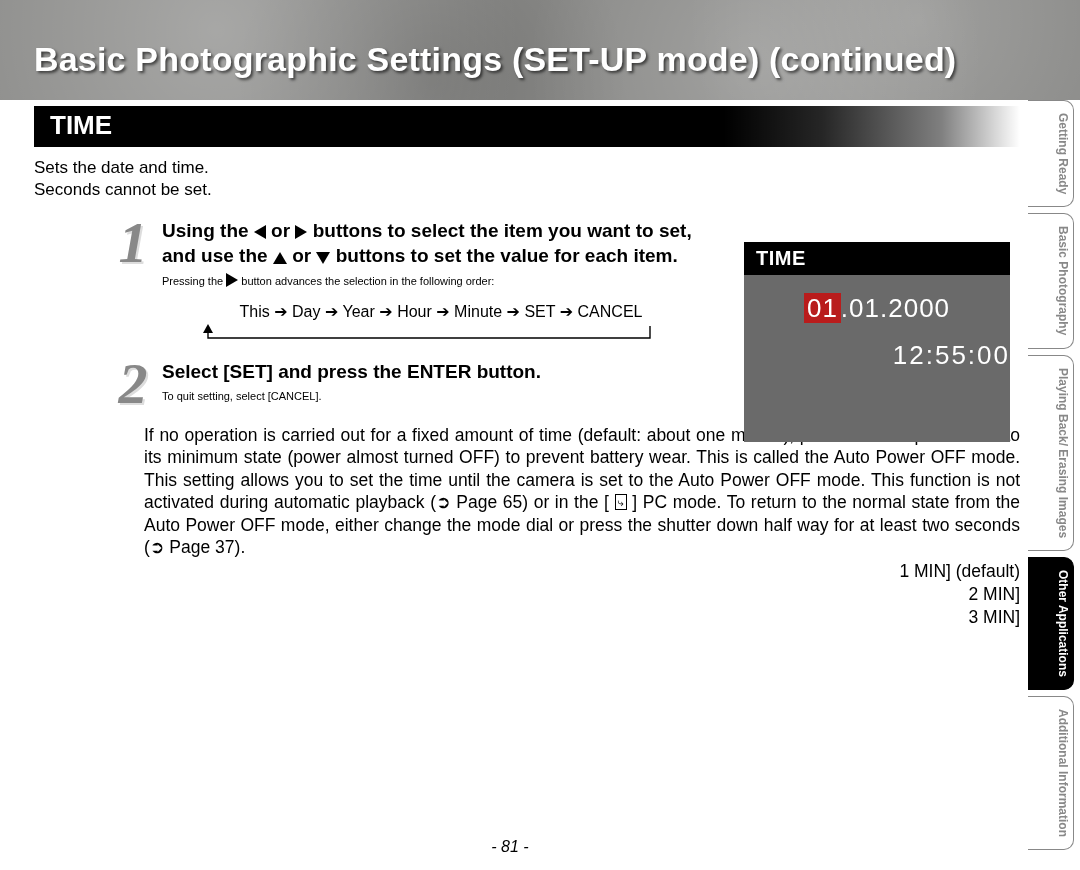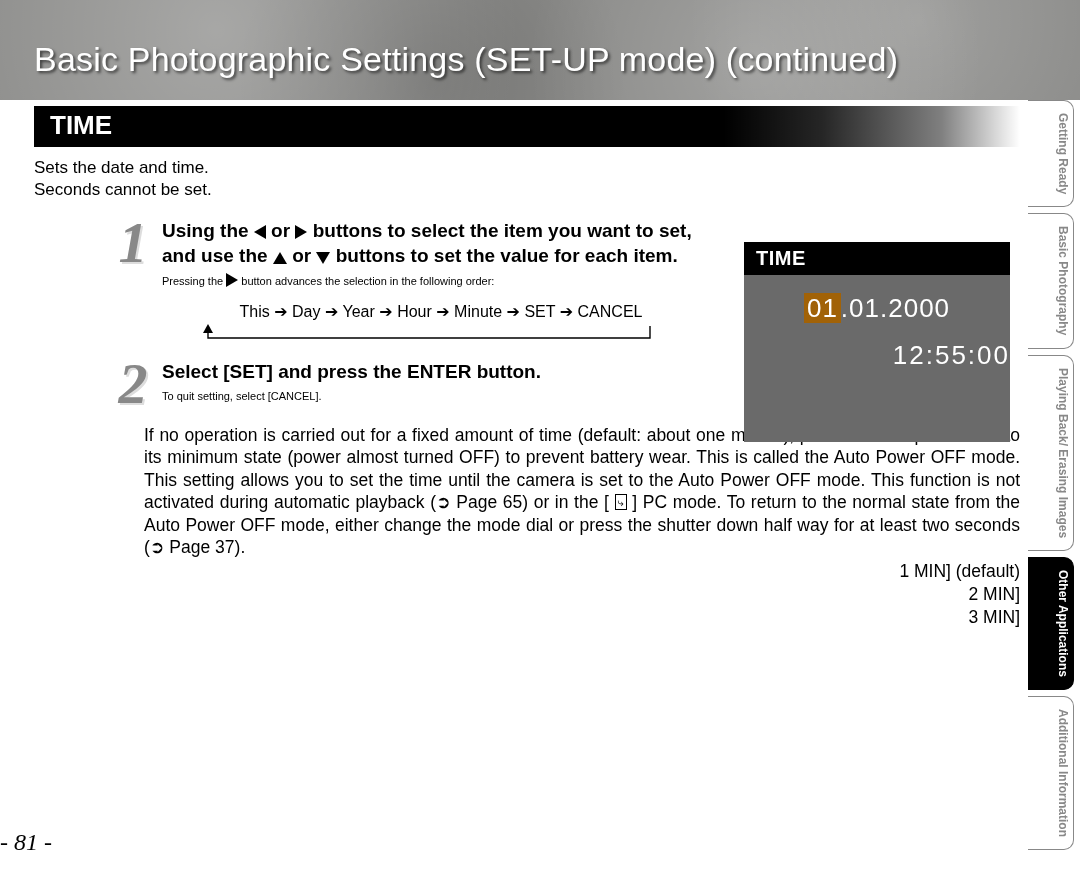--- a/index.html
+++ b/index.html
@@ -21,21 +21,21 @@
       radial-gradient(circle at 85% 20%, rgba(255,255,255,0.18) 0%, transparent 25%),
       radial-gradient(circle at 40% 80%, rgba(0,0,0,0.15) 0%, transparent 30%);
   }
   .page-title {
     position: absolute;
     top: 40px;
     left: 34px;
     right: 30px;
     color: #fff;
     font-size: 34px;
-    font-weight: normal;
+    font-weight: bold;
     text-shadow: 2px 2px 3px rgba(0,0,0,0.6);
     letter-spacing: 0.2px;
     white-space: nowrap;
   }
   .content {
     position: absolute;
     top: 100px;
     left: 34px;
     right: 60px;
     bottom: 30px;
@@ -115,21 +115,21 @@
     letter-spacing: 0.5px;
   }
   .lcd-body {
     padding: 18px 0 0 0;
     text-align: center;
     color: #fff;
     font-size: 26px;
     letter-spacing: 1px;
   }
   .lcd-date { margin-bottom: 16px; }
-  .lcd-date .hl { background: #a16207; padding: 0 3px; }
+  .lcd-date .hl { background: #b91c1c; padding: 0 3px; }
   .lcd-time { margin-bottom: 18px; letter-spacing: 2px; text-align: right; }
   .lcd-actions { font-size: 23px; letter-spacing: 2px; }
   .autooff-para {
     font-size: 17.5px;
     line-height: 1.28;
     margin-left: 110px;
     margin-right: 0;
     color: #000;
     text-align: justify;
   }
@@ -137,24 +137,24 @@
     font-size: 17.5px;
     line-height: 1.3;
     margin-left: 110px;
     margin-top: 2px;
     text-align: right;
   }
   .page-num {
     position: absolute;
     bottom: 14px;
     left: 0; right: 60px;
-    text-align: left;
-    font-size: 24px;
+    text-align: center;
+    font-size: 16px;
     font-style: italic;
-    font-family: Liberation Serif, serif;
+    font-family: Liberation Sans, sans-serif;
   }
   
   .tabs {
     position: absolute;
     right: 6px;
     top: 100px;
     width: 46px;
     display: flex;
     flex-direction: column;
     gap: 6px;

